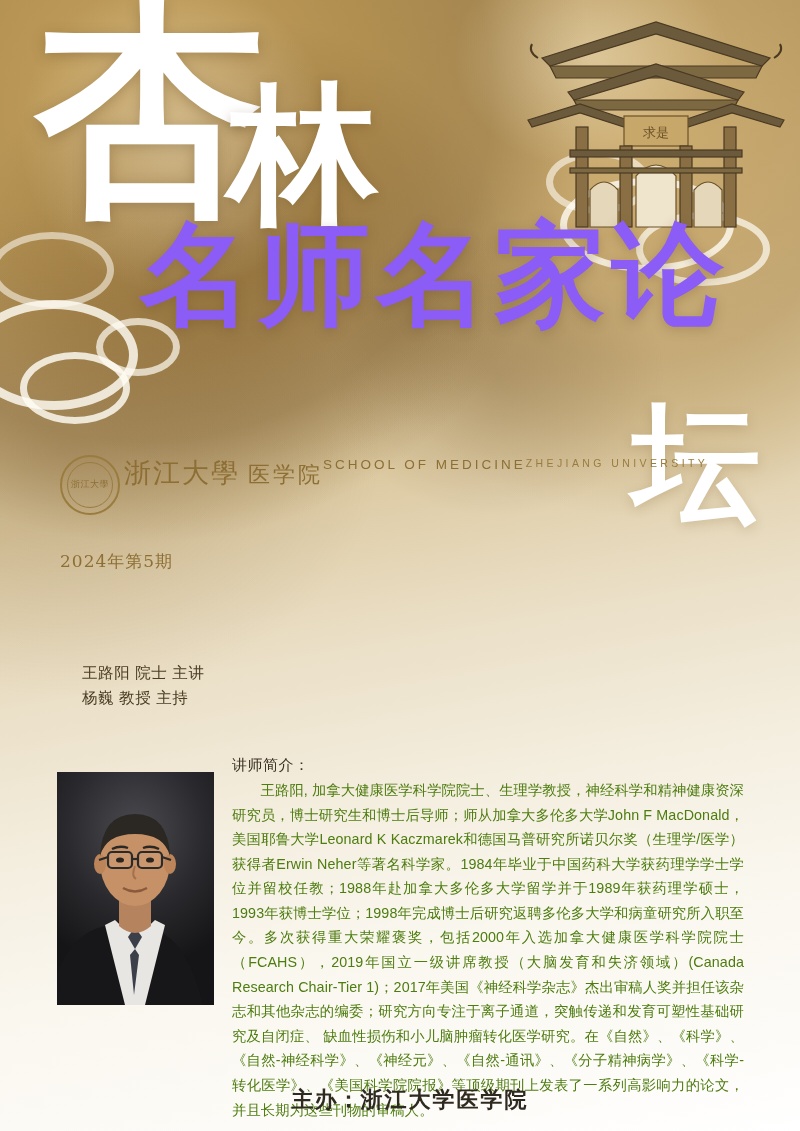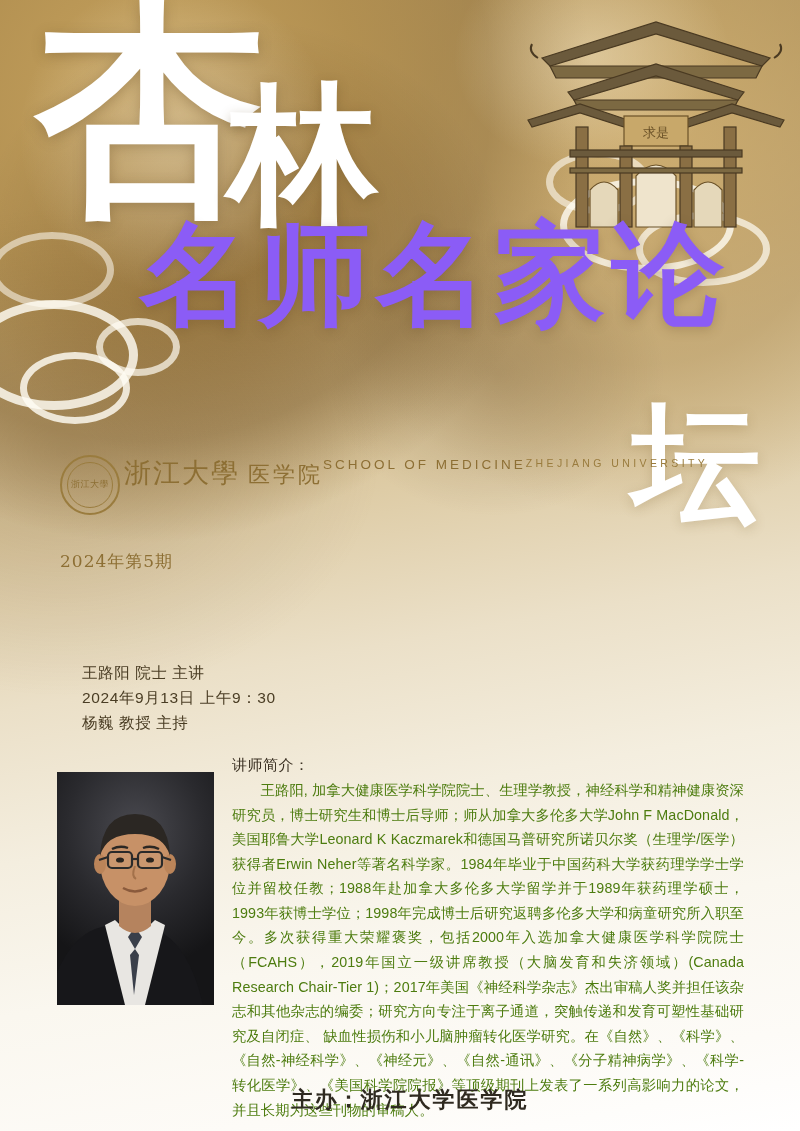--- a/index.html
+++ b/index.html
@@ -329,21 +329,20 @@
       <div class="logo-en-1">SCHOOL OF MEDICINE</div>
       <div class="logo-en-2">ZHEJIANG UNIVERSITY</div>
     </div>
   </div>
 
   <div class="issue">2024年第5期</div>
 
 
   <div class="speaker-info">
     <div class="line">王路阳 院士 主讲</div>
-    <div class="line">2024年9月13日 上午9：30</div>
     <div class="line">杨巍 教授 主持</div>
   </div>
 
   <div class="portrait">
     <div class="p-bg"></div>
     <svg width="157" height="233" viewBox="0 0 157 233">
 
       <path d="M-10 233 q14 -62 48 -76 l30 -9 l30 9 q34 14 48 76 Z" fill="#17171a"></path>
       <path d="M58 148 q20 22 40 0 l10 5 l-20 80 h-20 l-20 -80 Z" fill="#e8e6e2"></path>
       <path d="M78 155 l-7 10 l7 12 l7 -12 Z" fill="#3a3f4a"></path>

